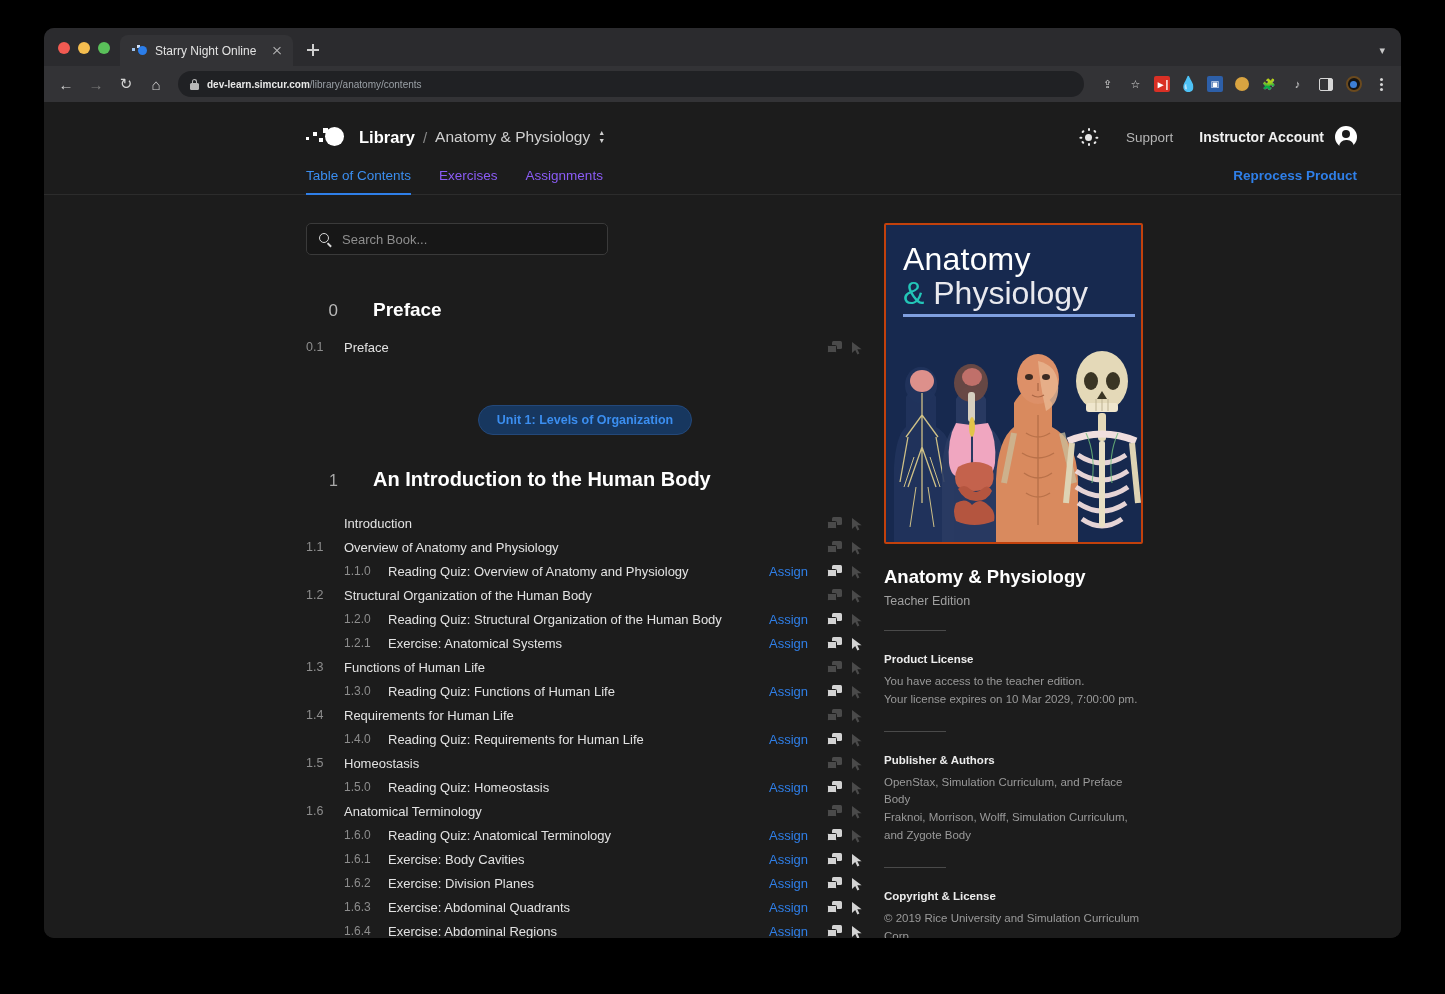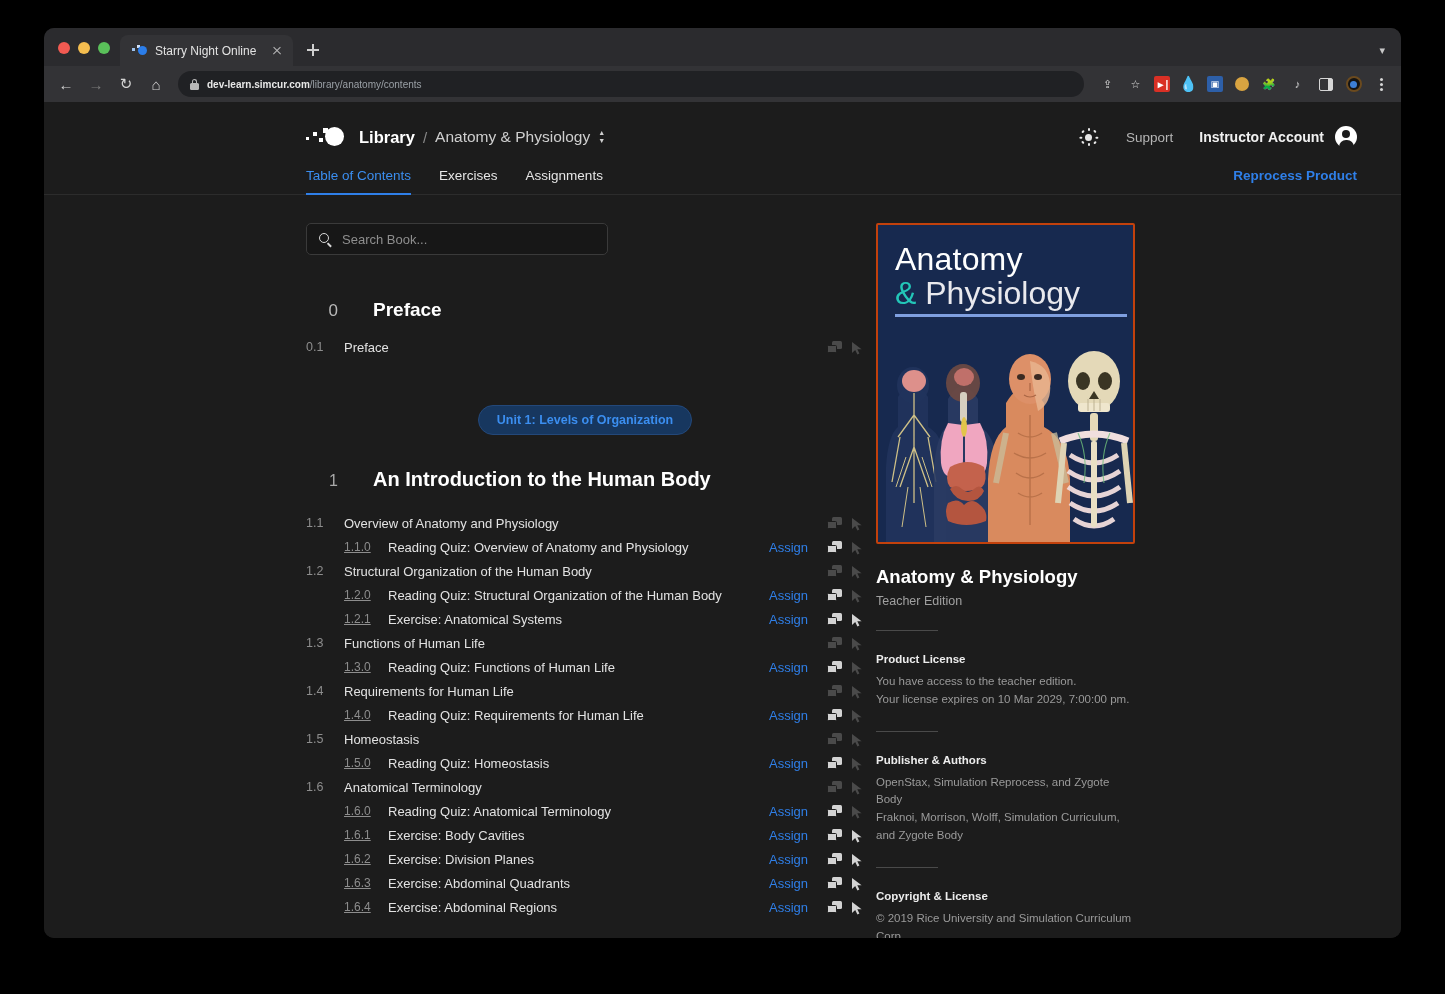--- a/index.html
+++ b/index.html
@@ -103,28 +103,28 @@
   .sun { width: 18px; height: 18px; position: relative; margin-right: 28px; }
   .sun .core { position:absolute; left:5.5px; top:5.5px; width:7px;height:7px;border-radius:50%;background:#e8e8e8; }
   .sun i { position:absolute; background:#e8e8e8; width:1.6px; height:3.2px; left:8.2px; border-radius:1px; }
   .support { color:#b5b5b5; font-size:13.5px; margin-right:26px; }
   .acct { color:#f0f0f0; font-size:14px; font-weight:bold; }
   .avatar { width:22px;height:22px;border-radius:50%;background:#fff; margin-left:11px; position:relative; flex:0 0 auto;}
   .avatar .h { position:absolute; left:7px; top:4px; width:8px;height:8px;border-radius:50%;background:#1c1c1c; }
   .avatar .b { position:absolute; left:3.5px; top:13.5px; width:15px;height:10px;border-radius:7px 7px 0 0;background:#1c1c1c; }
 
   .tabs-row { display: flex; align-items: flex-start; padding: 14px 44px 0 262px; }
-  .tab-item { color:#e5e5e5; font-size:13.5px; padding-bottom: 11px; margin-right: 28px; position: relative; }
+  .tab-item { color:#8b5cf6; font-size:13.5px; padding-bottom: 11px; margin-right: 28px; position: relative; }
   .tab-item.active { color:#3b8ef0; }
   .tab-item.active::after { content:''; position:absolute; left:0; right:0; bottom:-1px; height:2px; background:#2f7fe8; }
   .tabs-spacer { flex: 1; }
   .reprocess { color:#2f7fe8; font-size:13.5px; font-weight:bold; padding-bottom:11px; }
 
   
-  .body-wrap { display: flex; padding: 28px 44px 0 262px; gap: 12px; }
+  .body-wrap { display: flex; padding: 28px 44px 0 262px; gap: 20px; }
   .main-col { width: 558px; flex: 0 0 auto; }
   .side-col { width: 259px; flex: 0 0 auto; }
 
   .search-box {
     height: 32px; background: #171717; border: 1px solid #3a3a3a; border-radius: 5px;
     display: flex; align-items: center; padding: 0 12px; gap: 10px; width: 302px;
   }
   .mag { width: 13px; height: 13px; position: relative; flex:0 0 auto; }
   .mag .ring { position:absolute; left:0;top:0;width:10px;height:10px;border:1.5px solid #d8d8d8;border-radius:50%; }
   .mag .hdl { position:absolute; right:0; bottom:0; width:5px;height:1.5px;background:#d8d8d8; transform:rotate(45deg); }
@@ -135,21 +135,21 @@
   .part-name { color:#fff; font-size:19px; font-weight:bold; }
   .part-title.big .part-num { font-size: 16px; color: #a8a8a8; }
   .part-title.big .part-name { font-size: 20px; }
 
   .rows { margin-top: 14px; }
   .row { display: flex; align-items: center; height: 24px; }
   .r-num { color:#8d8d8d; font-size:12.5px; flex:0 0 auto; }
   .r-title { color:#e2e2e2; font-size:13px; flex:1; white-space: nowrap; }
   .lvl1 .r-num { width: 32px; margin-left: 0; text-align: left; }
   .lvl1 .r-title { margin-left: 6px; }
-  .lvl2 .r-num { width: 44px; margin-left: 38px; text-align: left; font-size:12px;text-decoration:underline; }
+  .lvl2 .r-num { width: 44px; margin-left: 38px; text-align: left; font-size:12px; }
   .lvl2 .r-title { margin-left: 0; }
   .assign { color:#2f7fe8; font-size:13px; margin-right: 14px; flex: 0 0 auto; }
   .assign.hidden { visibility: hidden; }
   .ricons { display:flex; align-items:center; gap:10px; width: 42px; flex:0 0 auto; justify-content:flex-end;}
   .ic-screens { width:15px; height:12px; position: relative; }
   .ic-screens .bk { position:absolute; right:0; top:0; width:10px;height:8px;background:#4a4a4a;border-radius:1.5px; }
   .ic-screens .fr { position:absolute; left:0; bottom:0; width:10px;height:8px;background:#4a4a4a;
                     border-radius:1.5px; border:1.5px solid #1c1c1c; }
   .ic-screens.on .bk, .ic-screens.on .fr { background:#d3d3d3; }
   .ic-screens.on .fr { border-color:#1c1c1c; }
@@ -330,20 +330,34 @@
         <div class="unit-pill-wrap">
           <span class="unit-pill">Unit 1: Levels of Organization</span>
         </div>
 
         <div class="part-title big" style="margin-top:33px;">
           <span class="part-num">1</span>
           <span class="part-name">An Introduction to the Human Body</span>
         </div>
         <div class="rows" id="chapter-rows" style="margin-top:20px;">
             <div class="row lvl1">
+              <span class="r-num"></span>
+              <span class="r-title">Introduction</span>
+              <span class="assign hidden">Assign</span>
+              <span class="ricons">
+                <span class="ic-screens">
+                  <i class="bk"></i>
+                  <i class="fr"></i>
+                </span>
+                <span class="ic-cursor"><svg viewBox="0 0 12 13">
+                    <path d="M0 0 L0 11 L3.2 8 L5.4 12.6 L7.4 11.6 L5.3 7.2 L9.6 7.2 Z"></path>
+                  </svg></span>
+              </span>
+            </div>
+            <div class="row lvl1">
               <span class="r-num">1.1</span>
               <span class="r-title">Overview of Anatomy and Physiology</span>
               <span class="assign hidden">Assign</span>
               <span class="ricons">
                 <span class="ic-screens">
                   <i class="bk"></i>
                   <i class="fr"></i>
                 </span>
                 <span class="ic-cursor"><svg viewBox="0 0 12 13">
                     <path d="M0 0 L0 11 L3.2 8 L5.4 12.6 L7.4 11.6 L5.3 7.2 L9.6 7.2 Z"></path>
@@ -648,21 +662,21 @@
         <div class="side-h1">Anatomy &amp; Physiology</div>
         <div class="side-sub">Teacher Edition</div>
 
         <div class="side-hr"></div>
         <div class="side-h2">Product License</div>
         <div class="side-p">You have access to the teacher edition.</div>
         <div class="side-p">Your license expires on 10 Mar 2029, 7:00:00 pm.</div>
 
         <div class="side-hr"></div>
         <div class="side-h2">Publisher &amp; Authors</div>
-        <div class="side-p">OpenStax, Simulation Reprocess, and Zygote Body</div>
+        <div class="side-p">OpenStax, Simulation Curriculum, and Preface Body</div>
         <div class="side-p">Fraknoi, Morrison, Wolff, Simulation Curriculum, and Zygote Body</div>
 
         <div class="side-hr"></div>
         <div class="side-h2">Copyright &amp; License</div>
         <div class="side-p">© 2019 Rice University and Simulation Curriculum Corp.</div>
 
       </div>
 
     </div>
   </div>

